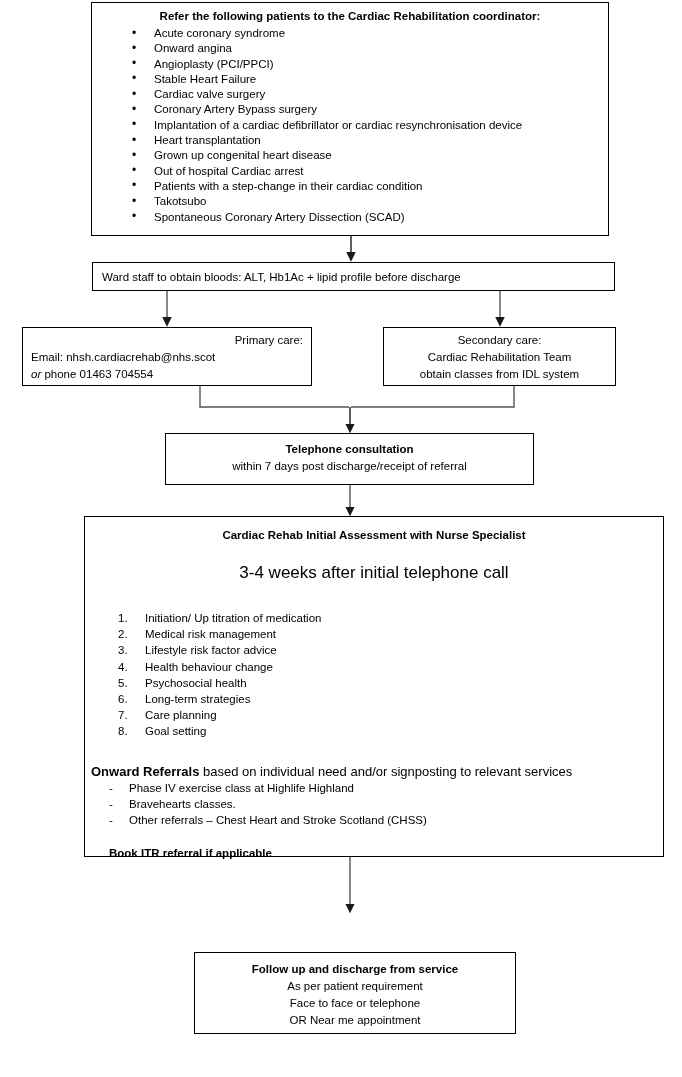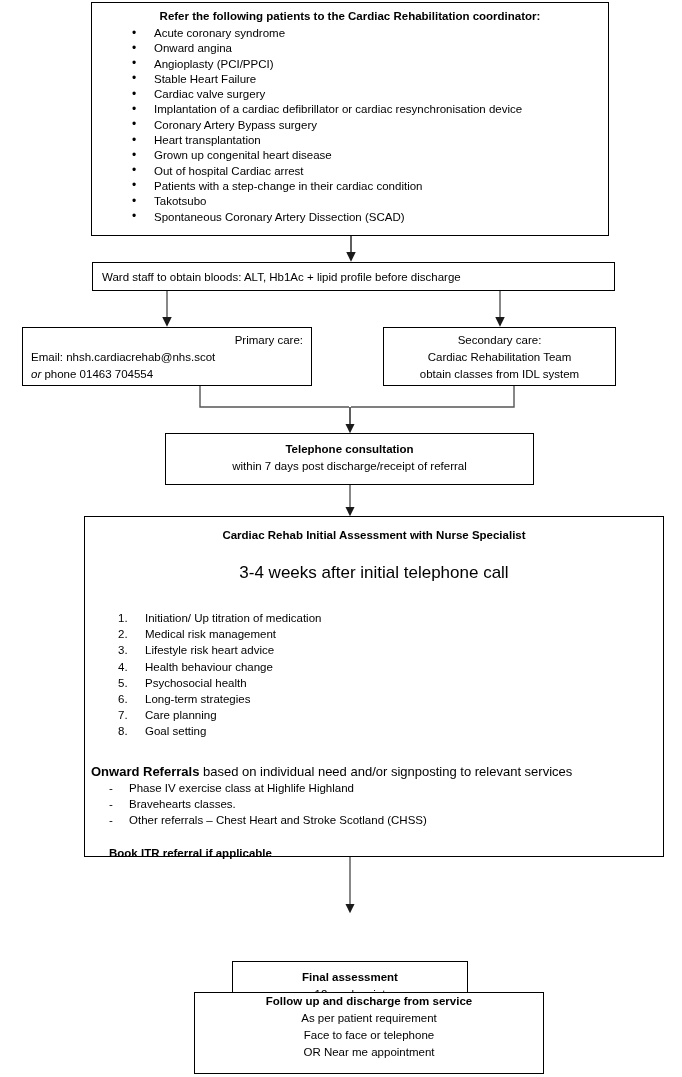--- a/index.html
+++ b/index.html
@@ -208,23 +208,24 @@
     line-height: 17px;
   }
   #box-final .t2 {
     font-size: 11.5px;
     text-align: center;
     line-height: 17px;
   }
   
   #box-followup {
     left: 194px;
-    top: 992px;
-    width: 350px;
+    top: 952px;
+    width: 322px;
     height: 82px;
+    padding-top: 8px;
   }
   #box-followup .t1 {
     font-size: 11.5px;
     font-weight: bold;
     text-align: center;
     line-height: 17px;
   }
   #box-followup .t2 {
     font-size: 11.5px;
     text-align: center;
@@ -272,22 +273,22 @@
   </svg>
 
   <div class="box" id="box-referral">
     <div class="hdr">Refer the following patients to the Cardiac Rehabilitation coordinator:</div>
     <ul class="bullet-list">
       <li>Acute coronary syndrome</li>
       <li>Onward angina</li>
       <li>Angioplasty (PCI/PPCI)</li>
       <li>Stable Heart Failure</li>
       <li>Cardiac valve surgery</li>
+      <li>Coronary Artery Bypass surgery</li>
       <li>Implantation of a cardiac defibrillator or cardiac resynchronisation device</li>
-      <li>Coronary Artery Bypass surgery</li>
       <li>Heart transplantation</li>
       <li>Grown up congenital heart disease</li>
       <li>Out of hospital Cardiac arrest</li>
       <li>Patients with a step-change in their cardiac condition</li>
       <li>Takotsubo</li>
       <li>Spontaneous Coronary Artery Dissection (SCAD)</li>
     </ul>
   </div>
 
   <div class="box" id="box-ward">
@@ -311,21 +312,21 @@
     <div class="t2">within 7 days post discharge/receipt of referral</div>
   </div>
 
   <div class="box" id="box-assessment">
     <div class="title">Cardiac Rehab Initial Assessment with Nurse Specialist</div>
     <div class="subtitle">3-4 weeks after initial telephone call</div>
 
     <ul class="num-list">
       <li><span class="num">1.</span><span>Initiation/ Up titration of medication</span></li>
       <li><span class="num">2.</span><span>Medical risk management</span></li>
-      <li><span class="num">3.</span><span>Lifestyle risk heart advice</span></li>
+      <li><span class="num">3.</span><span>Lifestyle risk factor advice</span></li>
       <li><span class="num">4.</span><span>Health behaviour change</span></li>
       <li><span class="num">5.</span><span>Psychosocial health</span></li>
       <li><span class="num">6.</span><span>Long-term strategies</span></li>
       <li><span class="num">7.</span><span>Care planning</span></li>
       <li><span class="num">8.</span><span>Goal setting</span></li>
     </ul>
 
     <div id="onward-heading"><span class="bold">Onward Referrals</span><span> based on individual need and/or signposting to relevant services</span></div>
 
     <ul class="dash-list">

